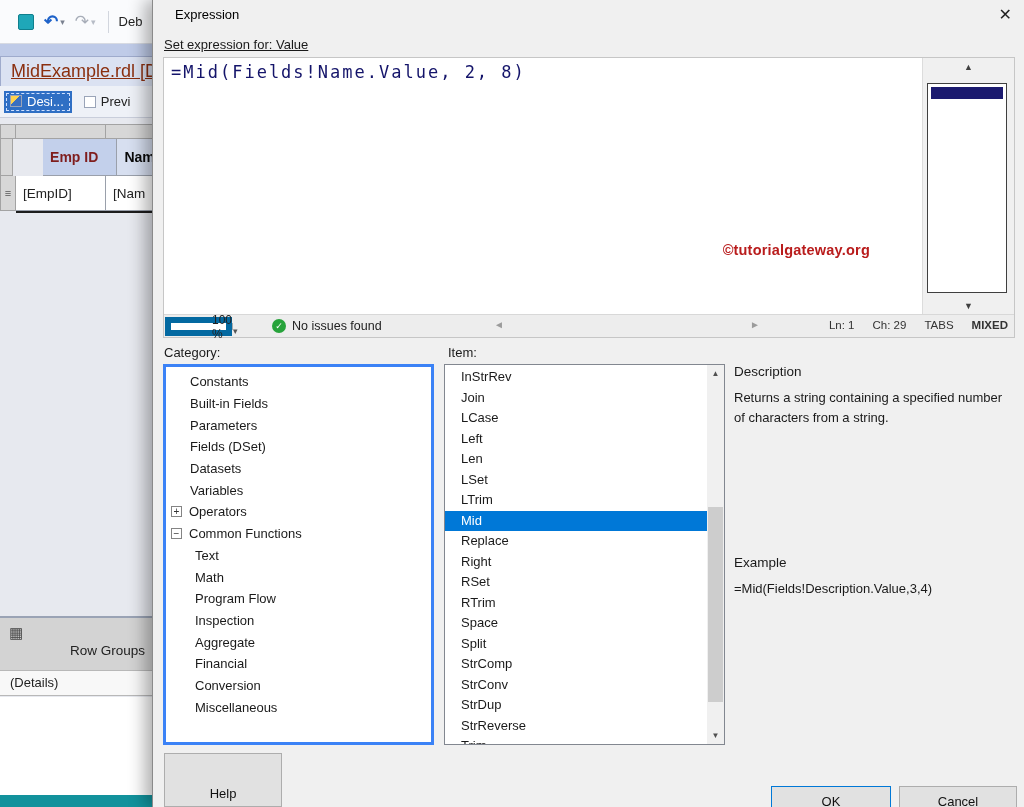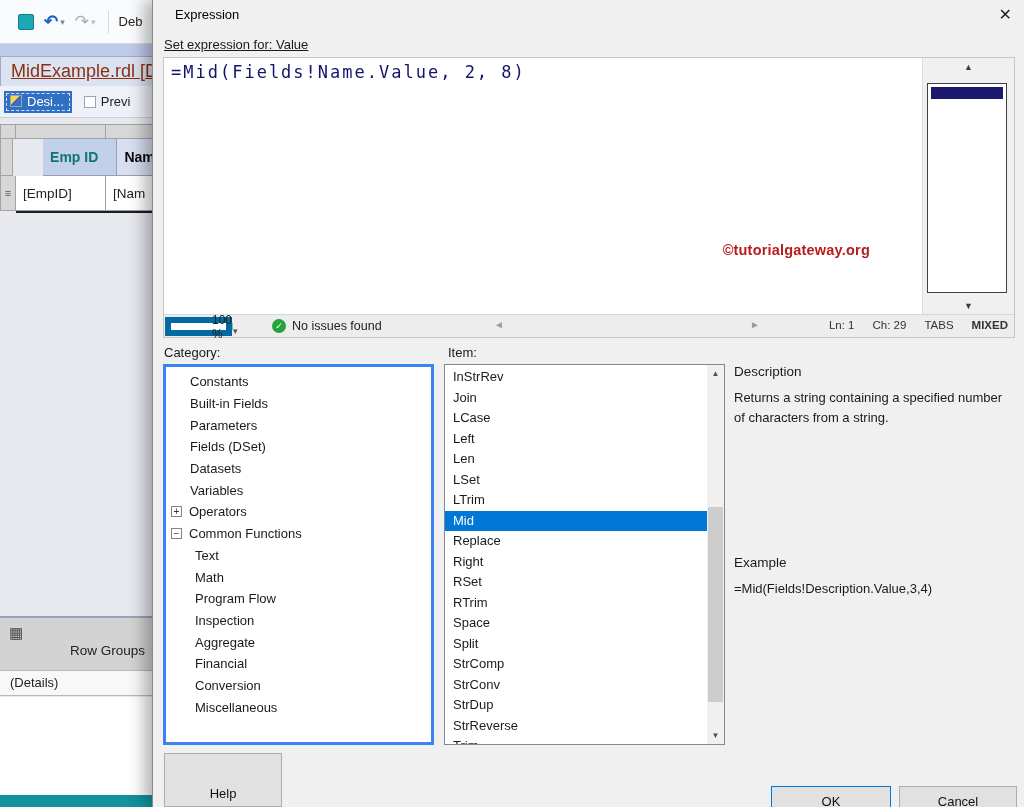--- a/index.html
+++ b/index.html
@@ -43,21 +43,21 @@
   .rpt-table { position:absolute; left:0; top:124px; width:176px; font-size:13px; }
   .trow { display:flex; }
   .hcell { height:15px; background:#d7d7d7; border:1px solid #a3a3a3; border-left:none; }
   .hcell:first-child { border-left:1px solid #a3a3a3; }
   .corner { width:16px; } .chand1 { width:90px; } .chand2 { width:70px; }
   .rowh { width:16px; background:#d7d7d7; border:1px solid #a3a3a3; border-top:none;
     display:flex; align-items:center; justify-content:center; color:#555; font-size:11px; }
   .cell { border:1px solid #9aa0ab; border-left:none; border-top:none; padding:0 7px;
     display:flex; align-items:center; white-space:nowrap; overflow:hidden; }
   .c1 { width:90px; } .c2 { width:70px; }
-  .hdr1 { background:#c3d0eb; font-weight:bold; font-size:14px; color:#0f766e; height:37px;margin-left:30px; }
+  .hdr1 { background:#c3d0eb; font-weight:bold; font-size:14px; color:#7f1d1d; height:37px;margin-left:30px; }
   .hdr2 { background:#d7dff0; font-weight:bold; font-size:14px; color:#0a0a0a; height:37px; }
   .dcell { background:#fff; height:35px; color:#222; font-size:13.5px; }
   .tbl-bottom { position:absolute; left:16px; top:211px; width:160px; height:2px; background:#1d1d1d; }
 
   
   .rg-splitter { position:absolute; left:0; top:616px; width:100%; height:2px; background:#9aa3b5; }
   .rg-panel { position:absolute; left:0; top:618px; width:100%; height:52px; background:#d3d3d3; }
   .rg-icon { position:absolute; left:9px; top:6px; font-size:15px; color:#444; }
   .rg-title { position:absolute; left:70px; top:25px; font-size:13.5px; color:#222; }
   .rg-details { position:absolute; left:0; top:670px; width:100%; height:26px; background:#f8f8f8;
@@ -117,21 +117,21 @@
     font-size:13px; color:#1a1a1a; cursor:default; white-space:nowrap; }
   .tree-row.has-exp { padding-left:5px; }
   .tree-row.lvl1 { padding-left:29px; }
   .expander { width:11px; height:11px; border:1px solid #848484; background:#fff;
     font-size:10px; line-height:9px; text-align:center; color:#333; margin-right:7px;
     flex:0 0 auto; cursor:pointer; }
 
   .item-listbox { position:absolute; left:291px; top:364px; width:281px; height:381px;
     background:#fff; border:1px solid #828790; overflow:hidden; }
   .item-list { position:absolute; left:0; top:2px; right:17px; bottom:0; overflow:hidden; }
-  .item-row { height:20.5px; line-height:20.5px; padding-left:8px; font-size:13px;
+  .item-row { height:20.5px; line-height:20.5px; padding-left:16px; font-size:13px;
     color:#1a1a1a; cursor:default; white-space:nowrap; }
   .item-row.selected { background:#0078d7; color:#fff; }
   .v-scroll { position:absolute; right:0; top:0; bottom:0; width:17px; background:#f0f0f0; }
   .vs-up,.vs-down { position:absolute; left:0; width:100%; height:17px; text-align:center;
     font-size:8px; color:#505050; line-height:17px; cursor:pointer; }
   .vs-up { top:0; } .vs-down { bottom:0; }
   .vs-thumb { position:absolute; left:1px; width:15px; top:142px; height:195px;
     background:#cdcdcd; cursor:grab; }
 
   .desc-panel { position:absolute; left:581px; top:364px; width:281px; }

